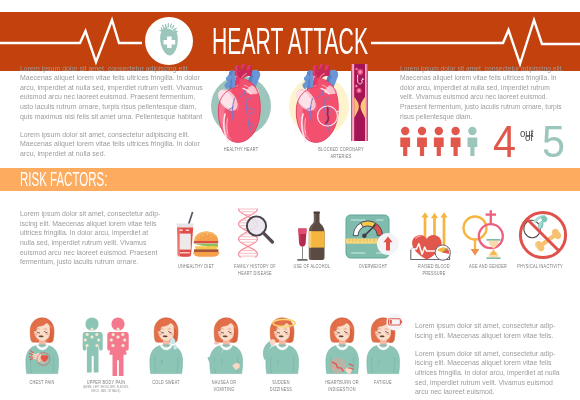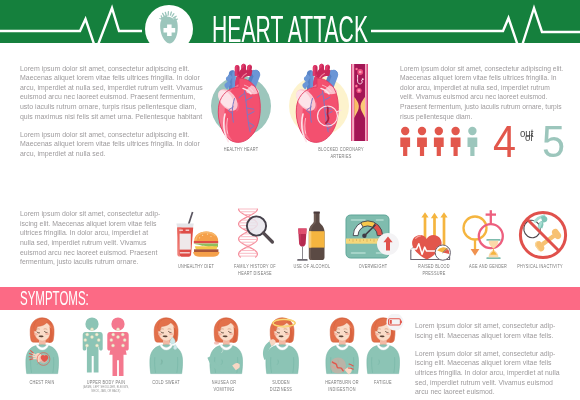--- a/index.html
+++ b/index.html
@@ -1,21 +1,21 @@
 <!DOCTYPE html>
 <html><head>
 <meta charset="utf-8">
 <style>
   html,body{margin:0;padding:0;}
   body{width:580px;height:400px;overflow:hidden;background:#fff;
        font-family:"Liberation Sans",sans-serif;-webkit-font-smoothing:antialiased;}
   #page{position:relative;width:580px;height:400px;overflow:hidden;}
 
   
-  .hdr{position:absolute;left:0;top:0;width:580px;height:43px;background:#15803d;}
+  .hdr{position:absolute;left:0;top:12px;width:580px;height:59px;background:#c2410c;}
   .hdr>svg.ekg{position:absolute;left:0;top:0;}
   .hdr-title{position:absolute;left:212px;top:10px;color:#fff;white-space:nowrap;
              font-family:"Liberation Sans",sans-serif;
              font-size:37px;line-height:40px;
              font-weight:400;transform:scaleX(.572);transform-origin:left top;}
   .logo{position:absolute;left:145px;top:5px;width:48px;height:48px;}
 
   
   .bar{position:absolute;left:0;width:580px;height:23px;}
   .bar-label{position:absolute;color:#fff;white-space:nowrap;
@@ -228,20 +228,23 @@
         <circle cx="5.2" cy="5.0" r="4.2"></circle>
           <path d="M.3 11.5h9.8v9.6H7.3V30H3.1v-8.9H.3z"></path>
       </g>
     </svg>
   </div>
   <div class="statnum" style="left:493px;top:119px;color:#e2574c;">4</div>
   <div class="statword" style="left:520px;top:128px;">out</div>
   <div class="statword" style="left:525px;top:132px;">of</div>
   <div class="statnum" style="left:542px;top:119px;color:#9cc6bc;">5</div>
 
+  <div class="bar bar-risk">
+    <div class="bar-label" style="left:20px;top:0;">RISK FACTORS:</div>
+  </div>
   <div class="para" style="left:20px;top:209px;width:157px;transform:scaleX(0.90);">
     <p>Lorem ipsum dolor sit amet, consectetur adip­iscing elit. Maecenas aliquet lorem vitae felis ultrices fringilla. In dolor arcu, imperdiet at nulla sed, imperdiet rutrum velit. Vivamus euismod arcu nec laoreet euismod. Praesent fermentum, justo iaculis rutrum ornare.</p>
   </div>
 
   <div class="fig">
     <svg style="position:absolute;left:175px;top:209px;" width="45" height="50" viewBox="0 0 45 50">
 
       <path d="M17.6 3.0 L13.2 16.4" stroke="#5a5661" stroke-width="1.7" stroke-linecap="butt" fill="none"></path>
 
       <path d="M1.4 14.6 h17.4 l-.8 3.8 h-15.8 z" fill="#e4e4e8"></path>
@@ -522,17 +525,14 @@
       <rect x="30.8" y="6.0" width="2.0" height="3.8" fill="#e2574c"></rect>
     </svg>
     <div class="cap" style="left:358px;top:379px;width:50px;">FATIGUE</div>
   </div>
 
   <div class="para" style="left:415px;top:321px;width:162px;transform:scaleX(0.90);">
     <p>Lorem ipsum dolor sit amet, consectetur adip­iscing elit. Maecenas aliquet lorem vitae felis.</p>
     <p>Lorem ipsum dolor sit amet, consectetur adip­iscing elit. Maecenas aliquet lorem vitae felis ultrices fringilla. In dolor arcu, imperdiet at nulla sed, imperdiet rutrum velit. Vivamus euismod arcu nec laoreet euismod.</p>
   </div>
 
-  <div class="bar bar-symp">
-    <div class="bar-label" style="left:20px;top:0;">SYMPTOMS:</div>
-  </div>
 
 </div>
 
 </body></html>

